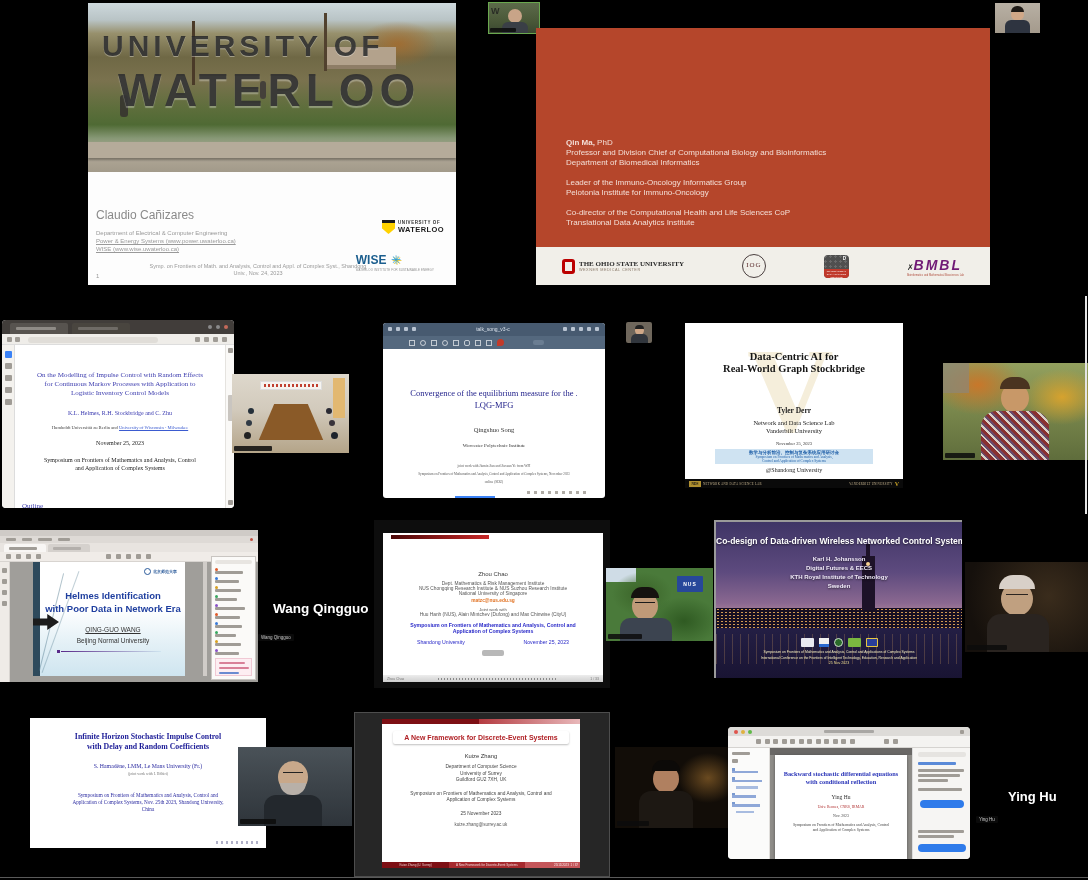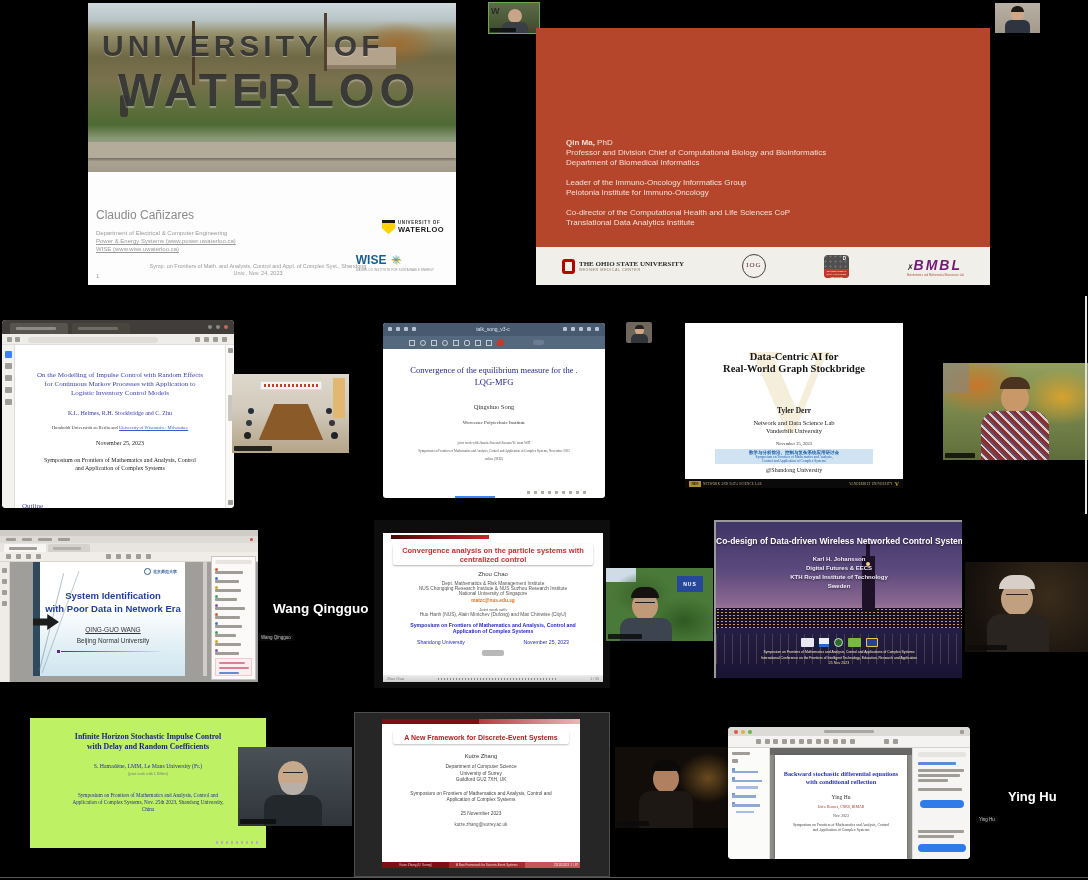--- a/index.html
+++ b/index.html
@@ -186,21 +186,21 @@
     <div style="width:6px;height:6px;border:1px solid rgba(255,255,255,.65)"></div>
     <div style="width:6px;height:6px;border:1px solid rgba(255,255,255,.65);border-radius:50%"></div>
     <div style="width:6px;height:6px;border:1px solid rgba(255,255,255,.65)"></div>
     <div style="width:6px;height:6px;border:1px solid rgba(255,255,255,.65);border-radius:2px"></div>
     <div style="width:6px;height:6px;border:1px solid rgba(255,255,255,.65)"></div>
     <div style="width:6px;height:6px;border:1px solid rgba(255,255,255,.65)"></div>
     <div style="width:7px;height:7px;background:#c23a2a;border-radius:50% 50% 50% 0"></div>
     <div style="width:11px;height:5px;background:#6a7d92;border-radius:2px;margin-left:24px"></div>
   </div>
   <div class="a serif ctr ovh" style="left:12px;top:26px;width:198px;height:149px;background:#fff">
-    <div class="nw" style="margin-top:16px;font-size:8.5px;color:#24248c">Convergence of the equilibrium measure for the .</div>
+    <div class="nw" style="margin-top:39px;font-size:8.5px;color:#24248c">Convergence of the equilibrium measure for the .</div>
     <div class="nw" style="font-size:8.5px;color:#24248c;margin-top:2px">LQG-MFG</div>
     <div class="nw" style="margin-top:16px;font-size:6.5px;color:#333">Qingshuo Song</div>
     <div class="nw" style="margin-top:10px;font-size:5px;color:#333">Worcester Polytechnic Institute</div>
     <div class="nw" style="margin-top:16px;font-size:3.4px;color:#555">joint work with Jiamin Jian and Jiaxuan Ye from WPI</div>
     <div class="nw" style="margin-top:4px;font-size:3.2px;color:#555">Symposium on Frontiers of Mathematics and Analysis, Control and Application of Complex Systems, November 2023</div>
     <div class="nw" style="margin-top:4px;font-size:3.4px;color:#555">online (SDU)</div>
     <div class="a" style="right:6px;bottom:4px;width:60px;height:3px;background:repeating-linear-gradient(90deg,#b0aca6 0 3px,transparent 3px 7px)"></div>
     <div class="a" style="left:60px;bottom:0;width:40px;height:2px;background:#3b82f6"></div>
   </div>
 </section>
@@ -285,21 +285,21 @@
   </div>
   <div class="a ovh" style="left:33px;top:32px;width:152px;height:114px;background:linear-gradient(180deg,#ffffff 40%,#e3f0f6 72%,#cfe5f0 100%)">
     <div class="a" style="left:0;top:0;width:7px;height:114px;background:#2e4a5c"></div>
     <div class="a" style="left:18px;top:10px;width:1px;height:100px;background:rgba(80,120,140,.45);transform:rotate(14deg)"></div>
     <div class="a" style="left:27px;top:6px;width:1px;height:108px;background:rgba(80,120,140,.35);transform:rotate(20deg)"></div>
     <div class="a" style="left:-2px;top:52px;width:28px;height:16px;background:#1c1c1c;clip-path:polygon(0 28%,58% 28%,58% 0,100% 50%,58% 100%,58% 72%,0 72%)"></div>
     <div class="a" style="right:8px;top:6px;display:flex;gap:2px;align-items:center">
       <div class="dot" style="width:7px;height:7px;border:1px solid #2a5a9a"></div>
       <div class="nw" style="font-size:4px;color:#2a5a9a;font-weight:700">北京师范大学</div>
     </div>
-    <div class="a ctr nw" style="left:10px;top:28px;width:140px;font-size:9.5px;font-weight:700;color:#1f3f9f">System Identification</div>
+    <div class="a ctr nw" style="left:10px;top:28px;width:140px;font-size:9.5px;font-weight:700;color:#1f3f9f">Helmes Identification</div>
     <div class="a ctr nw" style="left:10px;top:41px;width:140px;font-size:9.5px;font-weight:700;color:#1f3f9f">with Poor Data in Network Era</div>
     <div class="a ctr nw" style="left:10px;top:64px;width:140px;font-size:6.5px;color:#333;text-decoration:underline">QING-GUO WANG</div>
     <div class="a ctr nw" style="left:10px;top:75px;width:140px;font-size:6.5px;color:#333">Beijing Normal University</div>
     <div class="a" style="left:28px;top:89px;width:100px;height:1px;background:linear-gradient(90deg,#5a2a8a,#cfe5f0)"></div>
     <div class="a" style="left:24px;top:87.5px;width:3px;height:3px;background:#5a2a8a"></div>
   </div>
   <div class="a" style="left:203px;top:32px;width:4px;height:114px;background:#d0ccc8"></div>
   <div class="a" style="left:211px;top:26px;width:45px;height:124px;background:#fbfaf8;border:1px solid #c9c5c1">
     <div class="a" style="left:3px;top:3px;width:37px;height:4px;background:#e8e5e1;border-radius:2px"></div>
     <div style="position:absolute;left:3px;top:11px;display:flex;flex-direction:column;gap:3.5px">
@@ -351,24 +351,20 @@
     </div>
   </div>
 </section>
 
 <div class="a nw" style="left:273px;top:601px;font-size:13.5px;font-weight:700;color:#fff">Wang Qingguo</div>
 <div class="nametag a nw" style="left:258px;top:634px">Wang Qingguo</div>
 
 <div class="a" style="left:374px;top:520px;width:236px;height:168px;background:#0d0d0d"></div>
 <section class="a ovh" style="left:383px;top:533px;width:220px;height:149px;background:#fff">
   <div class="a" style="left:8px;top:2px;width:98px;height:4px;background:linear-gradient(90deg,#4a0808,#c62828)"></div>
-  <div class="a ctr" style="left:10px;top:11px;width:200px;height:21px;background:#fff;box-shadow:0 1px 2px rgba(0,0,0,.3);border-radius:2px">
-    <div class="nw" style="margin-top:2px;font-size:7.5px;font-weight:700;color:#c43030">Convergence analysis on the particle systems with</div>
-    <div class="nw" style="font-size:7.5px;font-weight:700;color:#c43030">centralized control</div>
-  </div>
   <div class="a ctr" style="left:0;top:38px;width:220px">
     <div class="nw" style="font-size:6px;color:#3a3a3a">Zhou Chao</div>
     <div class="nw" style="margin-top:4px;font-size:4.8px;color:#555">Dept. Mathematics &amp; Risk Management Institute</div>
     <div class="nw" style="font-size:4.8px;color:#555">NUS Chongqing Research Institute &amp; NUS Suzhou Research Institute</div>
     <div class="nw" style="font-size:4.8px;color:#555">National University of Singapore</div>
     <div class="nw" style="margin-top:2px;font-size:4.8px;font-weight:700;color:#e07020">matzc@nus.edu.sg</div>
     <div class="nw" style="margin-top:4px;font-size:4.2px;color:#555">Joint work with</div>
     <div class="nw" style="font-size:4.8px;color:#555">Huu Hanh (NUS), Alain Mintchev (Dufong) and Max Chinwise (CityU)</div>
     <div class="nw" style="margin-top:5px;font-size:5.2px;font-weight:700;color:#2828c8">Symposium on Frontiers of Mathematics and Analysis, Control and</div>
     <div class="nw" style="font-size:5.2px;font-weight:700;color:#2828c8">Application of Complex Systems</div>
@@ -428,21 +424,21 @@
 </section>
 
 <div class="a ovh" style="left:965px;top:562px;width:123px;height:90px;background:radial-gradient(circle at 68% 38%,#3a2c1c 0%,#15100c 80%)">
   <div class="a dot" style="left:36px;top:20px;width:32px;height:34px;background:#c0a080"></div>
   <div class="a" style="left:34px;top:13px;width:36px;height:14px;background:#d8d0c8;border-radius:16px 16px 0 0"></div>
   <div class="a" style="left:41px;top:32px;width:22px;height:5px;border-top:1.5px solid #2a2420"></div>
   <div class="a" style="left:22px;top:52px;width:62px;height:38px;background:#2a2420;border-radius:14px 14px 0 0"></div>
   <div class="nametag" style="left:2px;bottom:2px;width:40px;height:5px"></div>
 </div>
 
-<section class="a ovh ctr serif" style="left:30px;top:718px;width:236px;height:130px;background:#bef264">
+<section class="a ovh ctr serif" style="left:30px;top:718px;width:236px;height:130px;background:#ffffff">
   <div class="nw" style="margin-top:14px;font-size:7.8px;font-weight:700;color:#1a1a96">Infinite Horizon Stochastic Impulse Control</div>
   <div class="nw" style="font-size:7.8px;font-weight:700;color:#1a1a96;margin-top:1px">with Delay and Random Coefficients</div>
   <div class="nw" style="margin-top:12px;font-size:5.8px;color:#2a2aa0">S. Hamadène, LMM, Le Mans University (Fr.)</div>
   <div class="nw" style="margin-top:3px;font-size:3.8px;color:#777">(joint work with I. Hdhiri)</div>
   <div style="margin-top:16px;line-height:7px">
     <div class="nw" style="font-size:5.2px;color:#2a2aa0">Symposium on Frontiers of Mathematics and Analysis, Control and</div>
     <div class="nw" style="font-size:5.2px;color:#2a2aa0">Application of Complex Systems, Nov. 25th 2023, Shandong University,</div>
     <div class="nw" style="font-size:5.2px;color:#2a2aa0">China</div>
   </div>
   <div class="a" style="right:6px;bottom:4px;width:44px;height:3px;background:repeating-linear-gradient(90deg,#b0b0c8 0 2px,transparent 2px 5px)"></div>

